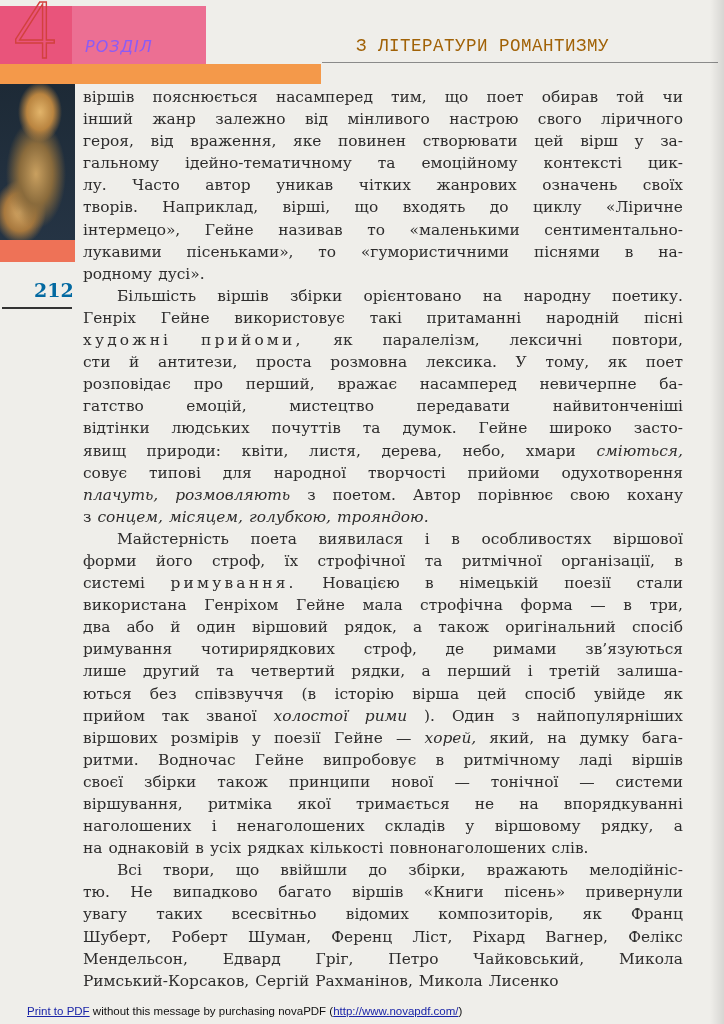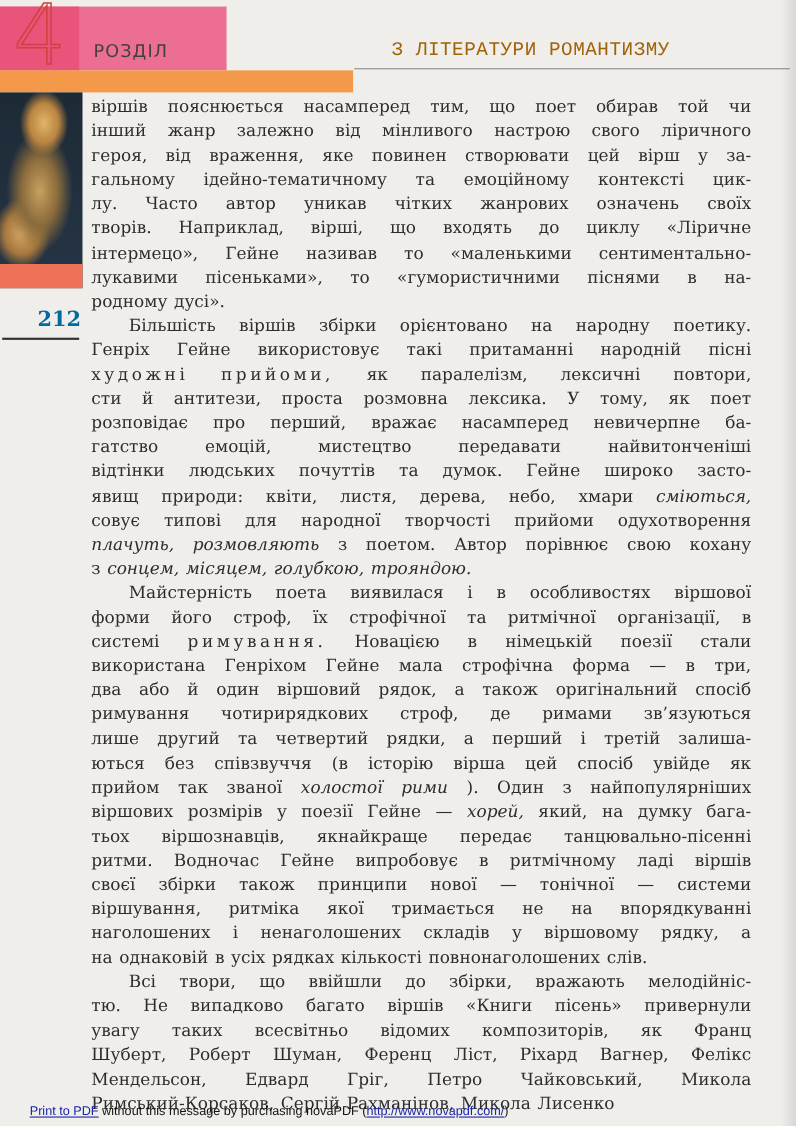--- a/index.html
+++ b/index.html
@@ -27,22 +27,22 @@
       background: #f4994a;
     }
     .chapter-num {
       position: absolute; left: 12px; top: -6px;
       font-family: "DejaVu Sans", sans-serif; font-size: 76px; font-weight: 300;
       color: transparent; -webkit-text-stroke: 1.4px #d2413e;
       line-height: 1;
     }
     .section-label {
       position: absolute; left: 85px; top: 37px;
-      font-family: "DejaVu Sans", sans-serif; 
-      font-size: 16px; letter-spacing: 1px; color: #404040;
+      font-family: "DejaVu Sans", sans-serif; font-style: italic;
+      font-size: 16px; letter-spacing: 1px; color: #8b5cf6;
     }
     .running-title {
       position: absolute; left: 356px; top: 36px;
       font-family: Liberation Mono, monospace; font-size: 17.5px; letter-spacing: 0.5px;
       color: #a16207;
     }
     .hdr-rule {
       position: absolute; left: 322px; top: 62px; width: 396px; height: 1px;
       background: #8a8a8a;
     }
@@ -392,27 +392,20 @@
       <span class="w">поезії</span>
       <span class="w">Гейне</span>
       <span class="w">—</span>
       <span class="w it">хорей,</span>
       <span class="w">який,</span>
       <span class="w">на</span>
       <span class="w">думку</span>
       <span class="w">бага-</span>
     </div>
     <div class="ln">
-      <span class="w">тьох</span>
-      <span class="w">віршознавців,</span>
-      <span class="w">якнайкраще</span>
-      <span class="w">передає</span>
-      <span class="w">танцювально-пісенні</span>
-    </div>
-    <div class="ln">
       <span class="w">ритми.</span>
       <span class="w">Водночас</span>
       <span class="w">Гейне</span>
       <span class="w">випробовує</span>
       <span class="w">в</span>
       <span class="w">ритмічному</span>
       <span class="w">ладі</span>
       <span class="w">віршів</span>
     </div>
     <div class="ln">

